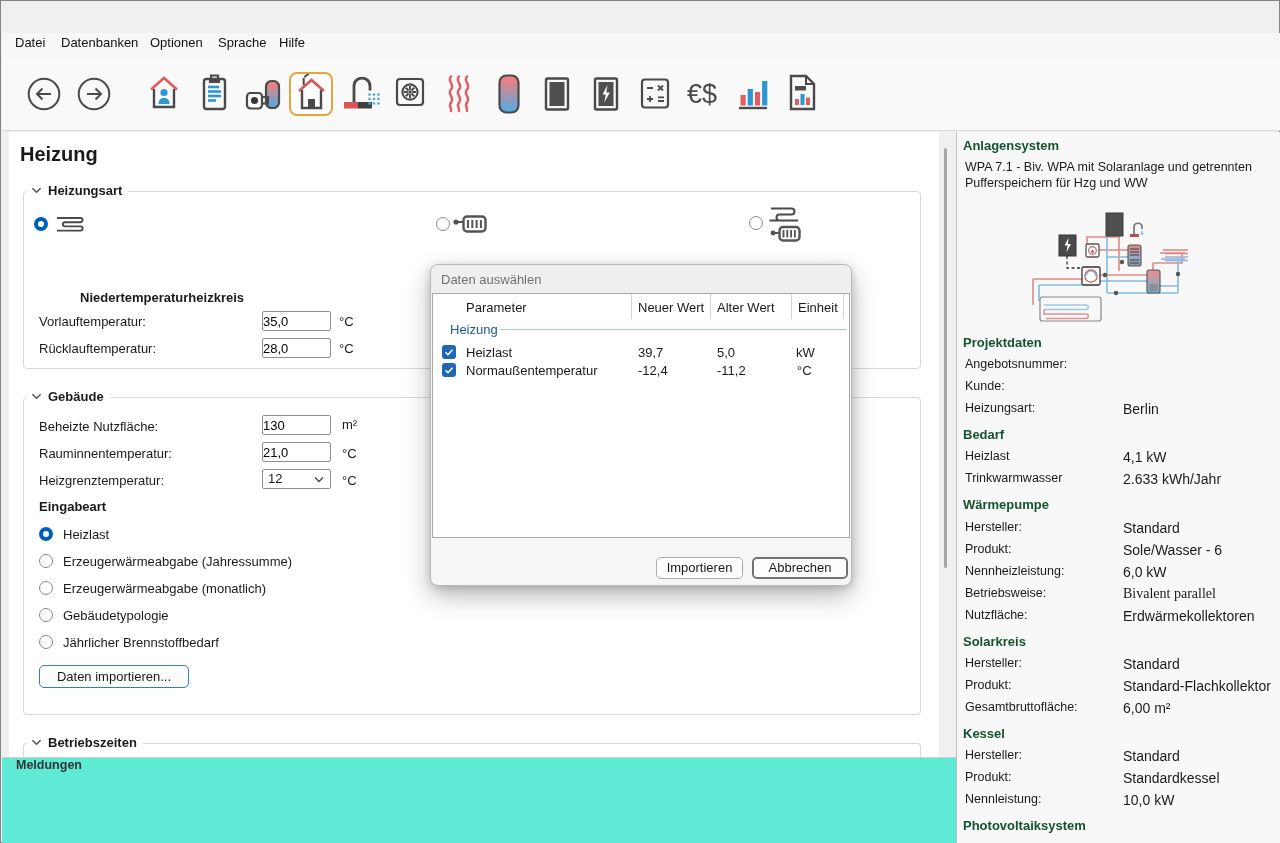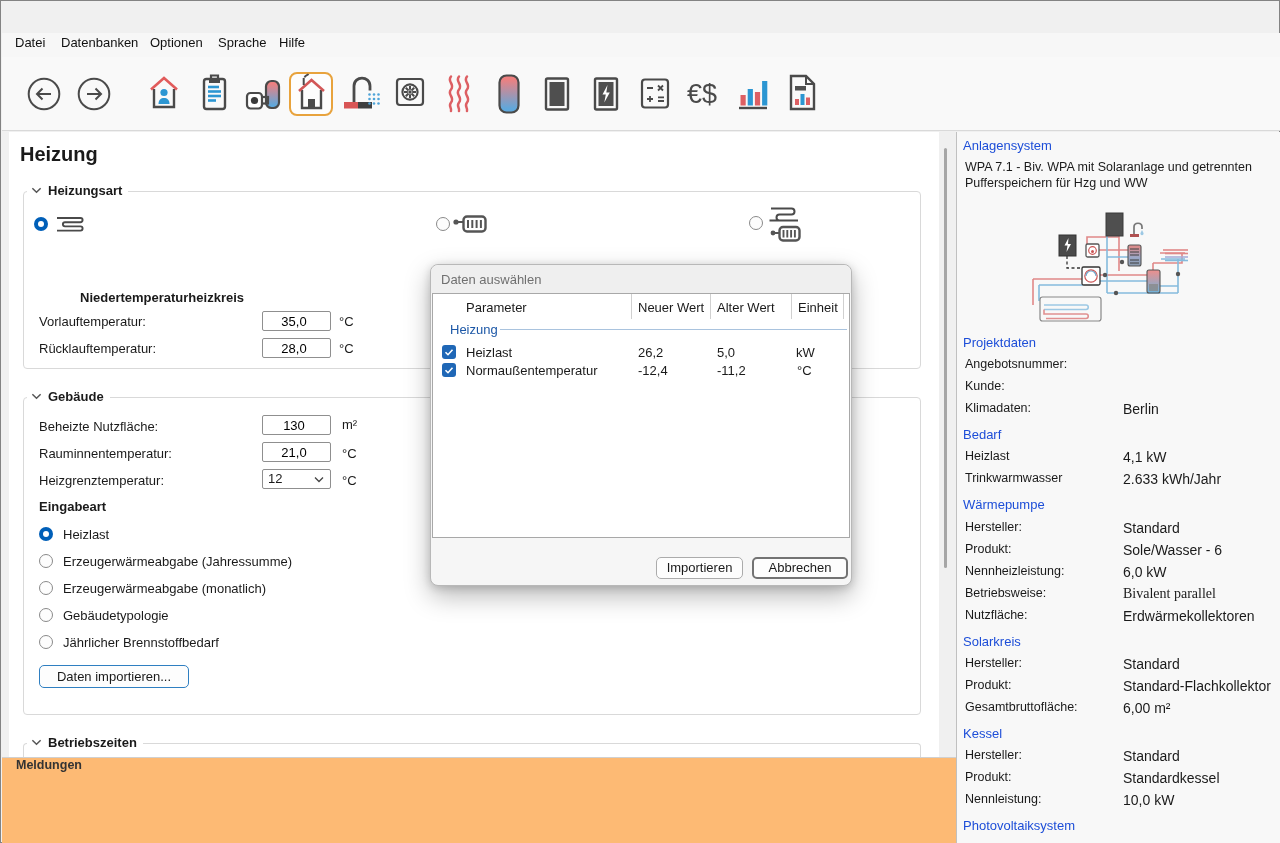--- a/index.html
+++ b/index.html
@@ -18,36 +18,36 @@
   
   .toolbar { position:absolute; left:1px; top:56px; width:1278px; height:74px; background:#f9f9f9; border-bottom:1px solid #d9d9d9; }
   .selbox { position:absolute; left:287px; top:15px; width:44px; height:44px; border:2px solid #e8a33d; border-radius:8px; background:#fdfdfd; }
   
   .main { position:absolute; left:8px; top:131px; width:930px; height:625px; background:#ffffff; overflow:hidden; }
   .h1 { position:absolute; left:11px; top:11px; font-size:20px; font-weight:bold; color:#1a1a1a; }
   .fieldset { position:absolute; left:14px; border:1px solid #d9d9d9; border-radius:4px; }
   .legend { position:absolute; background:#ffffff; font-weight:bold; font-size:13px; padding:0 6px 0 4px; white-space:nowrap; }
   .chev { display:inline-block; width:11px; height:11px; margin-right:6px; position:relative; top:1px; }
   .lbl { position:absolute; font-size:13px; color:#1a1a1a; white-space:nowrap; }
-  .inp { position:absolute; width:69px; height:20px; border:1px solid #8f8f8f; background:#fff; font-size:13px; text-align:center; padding-right:5px; line-height:18px; border-radius:2px; }
+  .inp { position:absolute; width:69px; height:20px; border:1px solid #8f8f8f; background:#fff; font-size:13px; text-align:left; padding-right:5px; line-height:18px; border-radius:2px; }
   .unit { position:absolute; font-size:13px; }
   .radio { position:absolute; width:14px; height:14px; border-radius:50%; }
   .radio.off { border:1px solid #8a8a8a; background:#fdfdfd; }
   .radio.on  { background:#005fb8; }
   .radio.on::after { content:""; position:absolute; left:4px; top:4px; width:6px; height:6px; border-radius:50%; background:#fff; }
   .btn-imp { position:absolute; left:30px; top:533px; width:150px; height:23px; border:1px solid #2f7fc1; border-radius:5px; background:#fdfdfd; font-size:13px; text-align:center; line-height:21px; }
   
-  .messages { position:absolute; left:1px; top:756px; width:954px; height:86px; background:#fdba74; border-top:1px solid #d0d0d0; }
+  .messages { position:absolute; left:1px; top:756px; width:954px; height:86px; background:#5eead4; border-top:1px solid #d0d0d0; }
   .messages b { position:absolute; left:14px; top:0px; font-size:12.5px; color:#333; }
   
   .sb1 { position:absolute; left:943px; top:147px; width:3px; height:420px; background:#a6a6a6; border-radius:2px; }
   .sb2 { position:absolute; left:1267px; top:142px; width:3px; height:226px; background:#a6a6a6; border-radius:2px; }
   
   .rpanel { position:absolute; left:955px; top:131px; width:324px; height:711px; background:#f8f8f8; border-left:1px solid #c0c0c0; }
-  .rpanel .sect { position:absolute; left:6px; font-weight:normal; font-size:13px; color:#1d4ed8; white-space:nowrap; }
+  .rpanel .sect { position:absolute; left:6px; font-weight:bold; font-size:13px; color:#14532d; white-space:nowrap; }
   .rpanel .rl { position:absolute; left:8px; font-size:12.5px; color:#1a1a1a; white-space:nowrap; }
   .rpanel .rv { position:absolute; left:166px; font-size:14px; color:#1a1a1a; white-space:nowrap; }
   
   .dialog { position:absolute; left:429px; top:263px; width:422px; height:322px; background:#f6f6f6; border:1px solid #b8b8b8; border-radius:8px; box-shadow:0 10px 26px rgba(0,0,0,0.28), 0 2px 8px rgba(0,0,0,0.16); }
   .dlg-title { position:absolute; left:10px; top:7px; color:#707070; font-size:13px; }
   .dlg-table { position:absolute; left:1px; top:28px; width:418px; height:245px; background:#fff; border:1px solid #a8a8a8; }
   .dlg-footer { position:absolute; left:0; top:273px; width:100%; height:47px; }
   .dlg-btn { position:absolute; top:19px; height:22px; border-radius:5px; background:#fdfdfd; font-size:13px; text-align:center; line-height:20px; }
 </style>
 </head>
@@ -345,21 +345,21 @@
       <g stroke="#a8aed8" stroke-width="1.6">
           <line x1="135" y1="56" x2="158" y2="56"></line>
         </g>
       <g stroke="#85bbdd" stroke-width="1.6">
           <line x1="135" y1="59.5" x2="158" y2="59.5"></line>
         </g>
     </svg>
     <div class="sect" style="top:203px;">Projektdaten</div>
     <div class="rl" style="top:225px;">Angebotsnummer:</div>
     <div class="rl" style="top:247px;">Kunde:</div>
-    <div class="rl" style="top:269px;">Klimadaten:</div>
+    <div class="rl" style="top:269px;">Heizungsart:</div>
       <div class="rv" style="top:269px;">Berlin</div>
     <div class="sect" style="top:295px;">Bedarf</div>
     <div class="rl" style="top:317px;">Heizlast</div>
       <div class="rv" style="top:317px;">4,1 kW</div>
     <div class="rl" style="top:339px;">Trinkwarmwasser</div>
       <div class="rv" style="top:339px;">2.633 kWh/Jahr</div>
     <div class="sect" style="top:365px;">Wärmepumpe</div>
     <div class="rl" style="top:388px;">Hersteller:</div>
       <div class="rv" style="top:388px;">Standard</div>
     <div class="rl" style="top:410px;">Produkt:</div>
@@ -400,21 +400,21 @@
       <div class="lbl" style="left:205px; top:6px;">Neuer Wert</div>
       <div class="lbl" style="left:284px; top:6px;">Alter Wert</div>
       <div class="lbl" style="left:365px; top:6px;">Einheit</div>
       <div class="lbl" style="left:17px; top:28px; color:#1d58a7;">Heizung</div>
       <div style="position:absolute; left:67px; top:35px; width:347px; height:1px; background:#a9c3de;"></div>
       <svg style="position:absolute; left:9px; top:51px;" width="14" height="14" viewBox="0 0 14 14">
           <rect width="14" height="14" rx="3" fill="#1f67b6"></rect>
           <path d="M3.5,7.2 L6,9.7 L10.5,4.8" fill="none" stroke="#fff" stroke-width="1.6"></path>
         </svg>
       <div class="lbl" style="left:33px; top:51px;">Heizlast</div>
-      <div class="lbl" style="left:205px; top:51px;">26,2</div>
+      <div class="lbl" style="left:205px; top:51px;">39,7</div>
       <div class="lbl" style="left:284px; top:51px;">5,0</div>
       <div class="lbl" style="left:363px; top:51px;">kW</div>
       <svg style="position:absolute; left:9px; top:69px;" width="14" height="14" viewBox="0 0 14 14">
           <rect width="14" height="14" rx="3" fill="#1f67b6"></rect>
           <path d="M3.5,7.2 L6,9.7 L10.5,4.8" fill="none" stroke="#fff" stroke-width="1.6"></path>
         </svg>
       <div class="lbl" style="left:33px; top:69px;">Normaußentemperatur</div>
       <div class="lbl" style="left:205px; top:69px;">-12,4</div>
       <div class="lbl" style="left:284px; top:69px;">-11,2</div>
       <div class="lbl" style="left:364px; top:69px;">°C</div>

